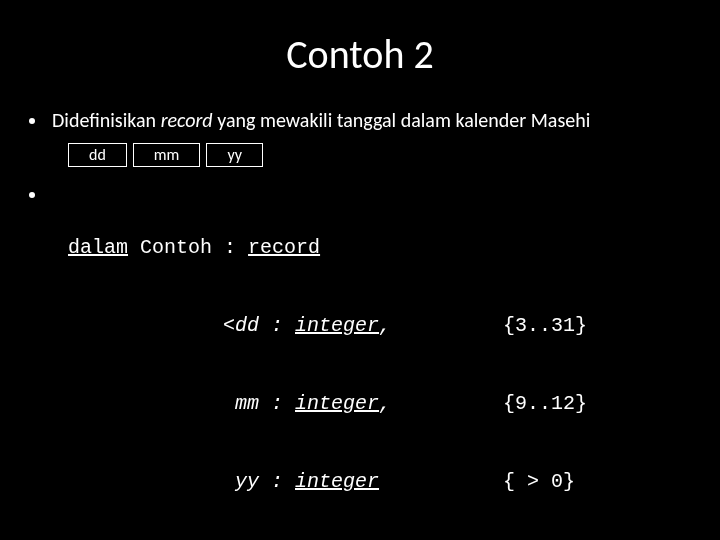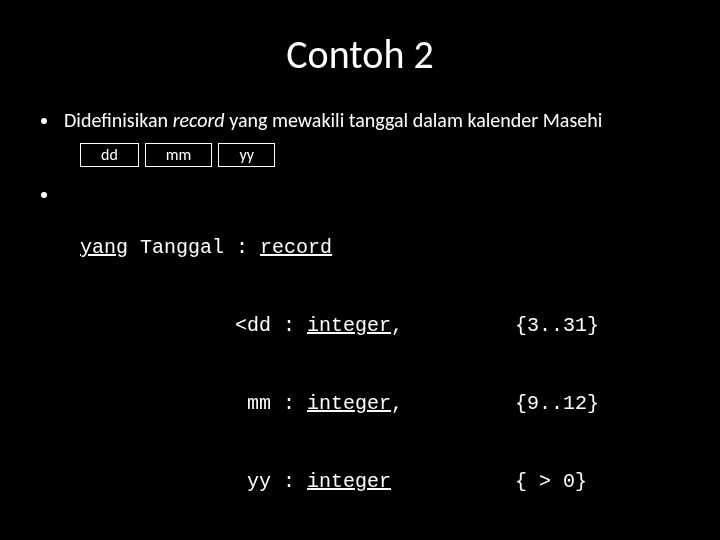--- a/index.html
+++ b/index.html
@@ -27,21 +27,21 @@
   }
   ul.body {
     list-style: disc;
     padding-left: 0;
     margin: 0 0 0 -6px;
   }
   ul.body > li {
     font-size: 20px;
     line-height: 1.35;
     margin-bottom: 10px;
-    margin-left: 16px;
+    margin-left: 4px;
     padding-left: 4px;
   }
   ul.body > li::marker {
     color: #fff;
     font-size: 20px;
   }
   .italic { font-style: italic; }
   .underline { text-decoration: underline; }
   .field-boxes {
     margin: 6px 0 14px 16px;
@@ -63,41 +63,41 @@
     font-family: "Courier New", Courier, monospace;
     font-size: 20px;
     line-height: 1.3;
     white-space: pre;
     margin: 2px 0 10px 16px;
   }
   .code-line {
     display: block;
   }
   .indent1 { display: inline-block; width: 155px; }
-  .fieldcol { display: inline-block; min-width: 280px; }
+  .fieldcol { display: inline-block; min-width: 280px; font-style: italic; }
   .comment { display: inline-block; }
 </style>
 </head>
 <body>
 
 <div class="slide">
 
   <h1 class="title">Contoh 2</h1>
 
   <ul class="body">
     <li>
       <span>Didefinisikan </span><span class="italic">record</span><span> yang mewakili tanggal dalam kalender Masehi</span>
       <div class="field-boxes">
         <span class="field-box">dd</span><span class="field-box">mm</span><span class="field-box">yy</span>
       </div>
     </li>
 
     <li>
       <div class="code-block">
-        <span class="code-line"><span class="underline">yang</span><span> Tanggal : </span><span class="underline">record</span></span>
+        <span class="code-line"><span class="underline">dalam</span><span> Contoh : </span><span class="underline">record</span></span>
         <span class="code-line"><span class="indent1"></span><span class="fieldcol"><span>&lt;dd : </span><span class="underline">integer</span><span>,</span></span><span class="comment">{3..31}</span></span>
         <span class="code-line"><span class="indent1"></span><span class="fieldcol"><span> mm : </span><span class="underline">integer</span><span>,</span></span><span class="comment">{9..12}</span></span>
         <span class="code-line"><span class="indent1"></span><span class="fieldcol"><span> yy : </span><span class="underline">integer</span></span><span class="comment">{ &gt; 0}</span></span>
         
       </div>
     </li>
 
   </ul>
 
 </div>

